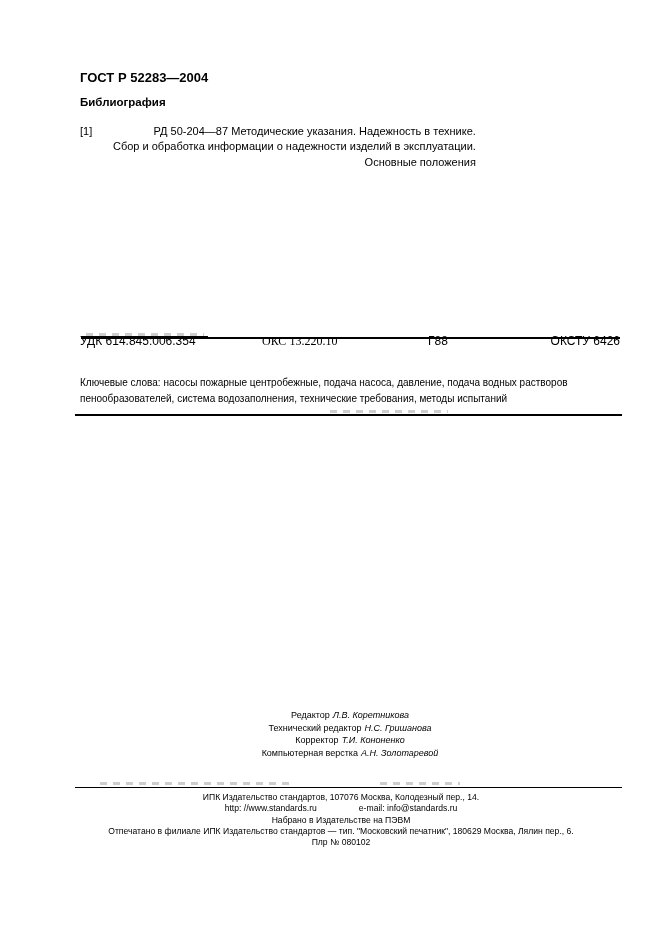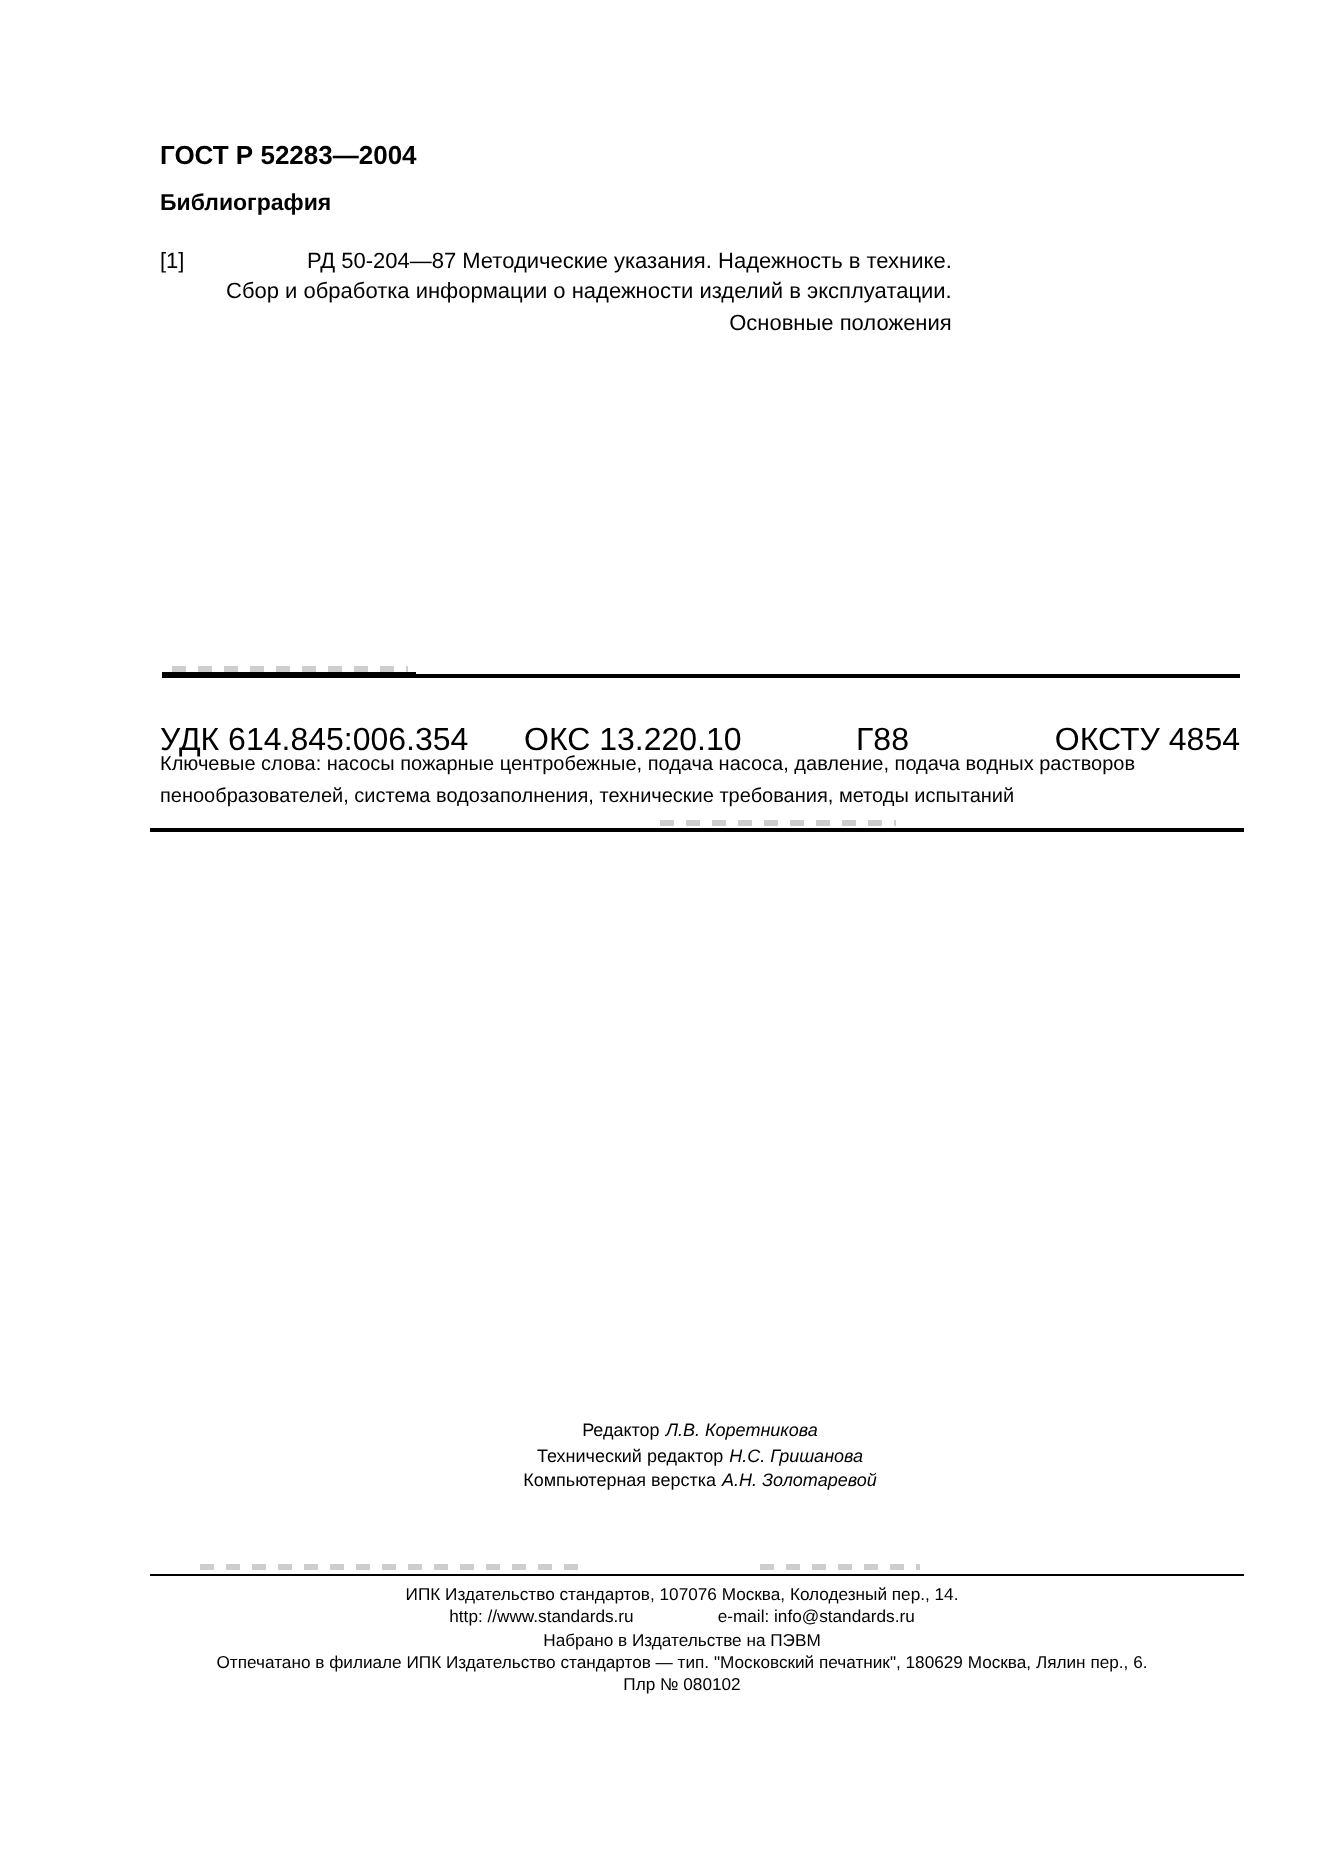--- a/index.html
+++ b/index.html
@@ -56,26 +56,26 @@
     opacity: 0.75;
     background: repeating-linear-gradient(90deg, #bdbdbd 0 7px, transparent 7px 13px);
   }
   .artifact1 { top: 333px; left: 86px;  width: 118px; }
   .artifact2 { top: 410px; left: 330px; width: 118px; }
   .artifact3 { top: 782px; left: 100px; width: 195px; }
   .artifact4 { top: 782px; left: 380px; width: 80px; }
 
   .class-row span {
     position: absolute;
-    top: 362px;
-    font-size: 16px;
+    top: 334px;
+    font-size: 12px;
     white-space: nowrap;
   }
   .class-udk   { left: 80px; }
-  .class-oks   { left: 262px; }
+  .class-oks   { left: 262px; font-family: Liberation Serif, serif; }
   .class-g     { left: 428px; }
   .class-okstu { right: 41px; }
 
   .keywords {
     position: absolute;
     left: 80px;
     top: 375px;
     font-size: 10px;
     line-height: 15.6px;
   }
@@ -136,37 +136,40 @@
   </div>
 
   <div class="artifact artifact1"></div>
   <div class="rule rule1"></div>
   <div class="rule rule1-thick"></div>
 
   <div class="class-row">
     <span class="class-udk">УДК 614.845:006.354</span>
     <span class="class-oks">ОКС 13.220.10</span>
     <span class="class-g">Г88</span>
-    <span class="class-okstu">ОКСТУ 4854</span>
+    <span class="class-okstu">ОКСТУ 6426</span>
   </div>
 
   <div class="keywords">
     <div>Ключевые слова:  насосы пожарные центробежные, подача насоса, давление, подача водных растворов</div>
     <div>пенообразователей, система водозаполнения, технические требования, методы испытаний</div>
   </div>
 
   <div class="artifact artifact2"></div>
   <div class="rule rule2"></div>
 
   <div class="credits">
     <div>
       <span class="label">Редактор</span><span class="name">Л.В. Коретникова</span>
     </div>
     <div>
       <span class="label">Технический редактор</span><span class="name">Н.С. Гришанова</span>
+    </div>
+    <div>
+      <span class="label">Корректор</span><span class="name">Т.И. Кононенко</span>
     </div>
     <div>
       <span class="label">Компьютерная верстка</span><span class="name">А.Н. Золотаревой</span>
     </div>
   </div>
 
 
   <div class="artifact artifact3"></div>
   <div class="artifact artifact4"></div>
   <div class="rule rule3"></div>

